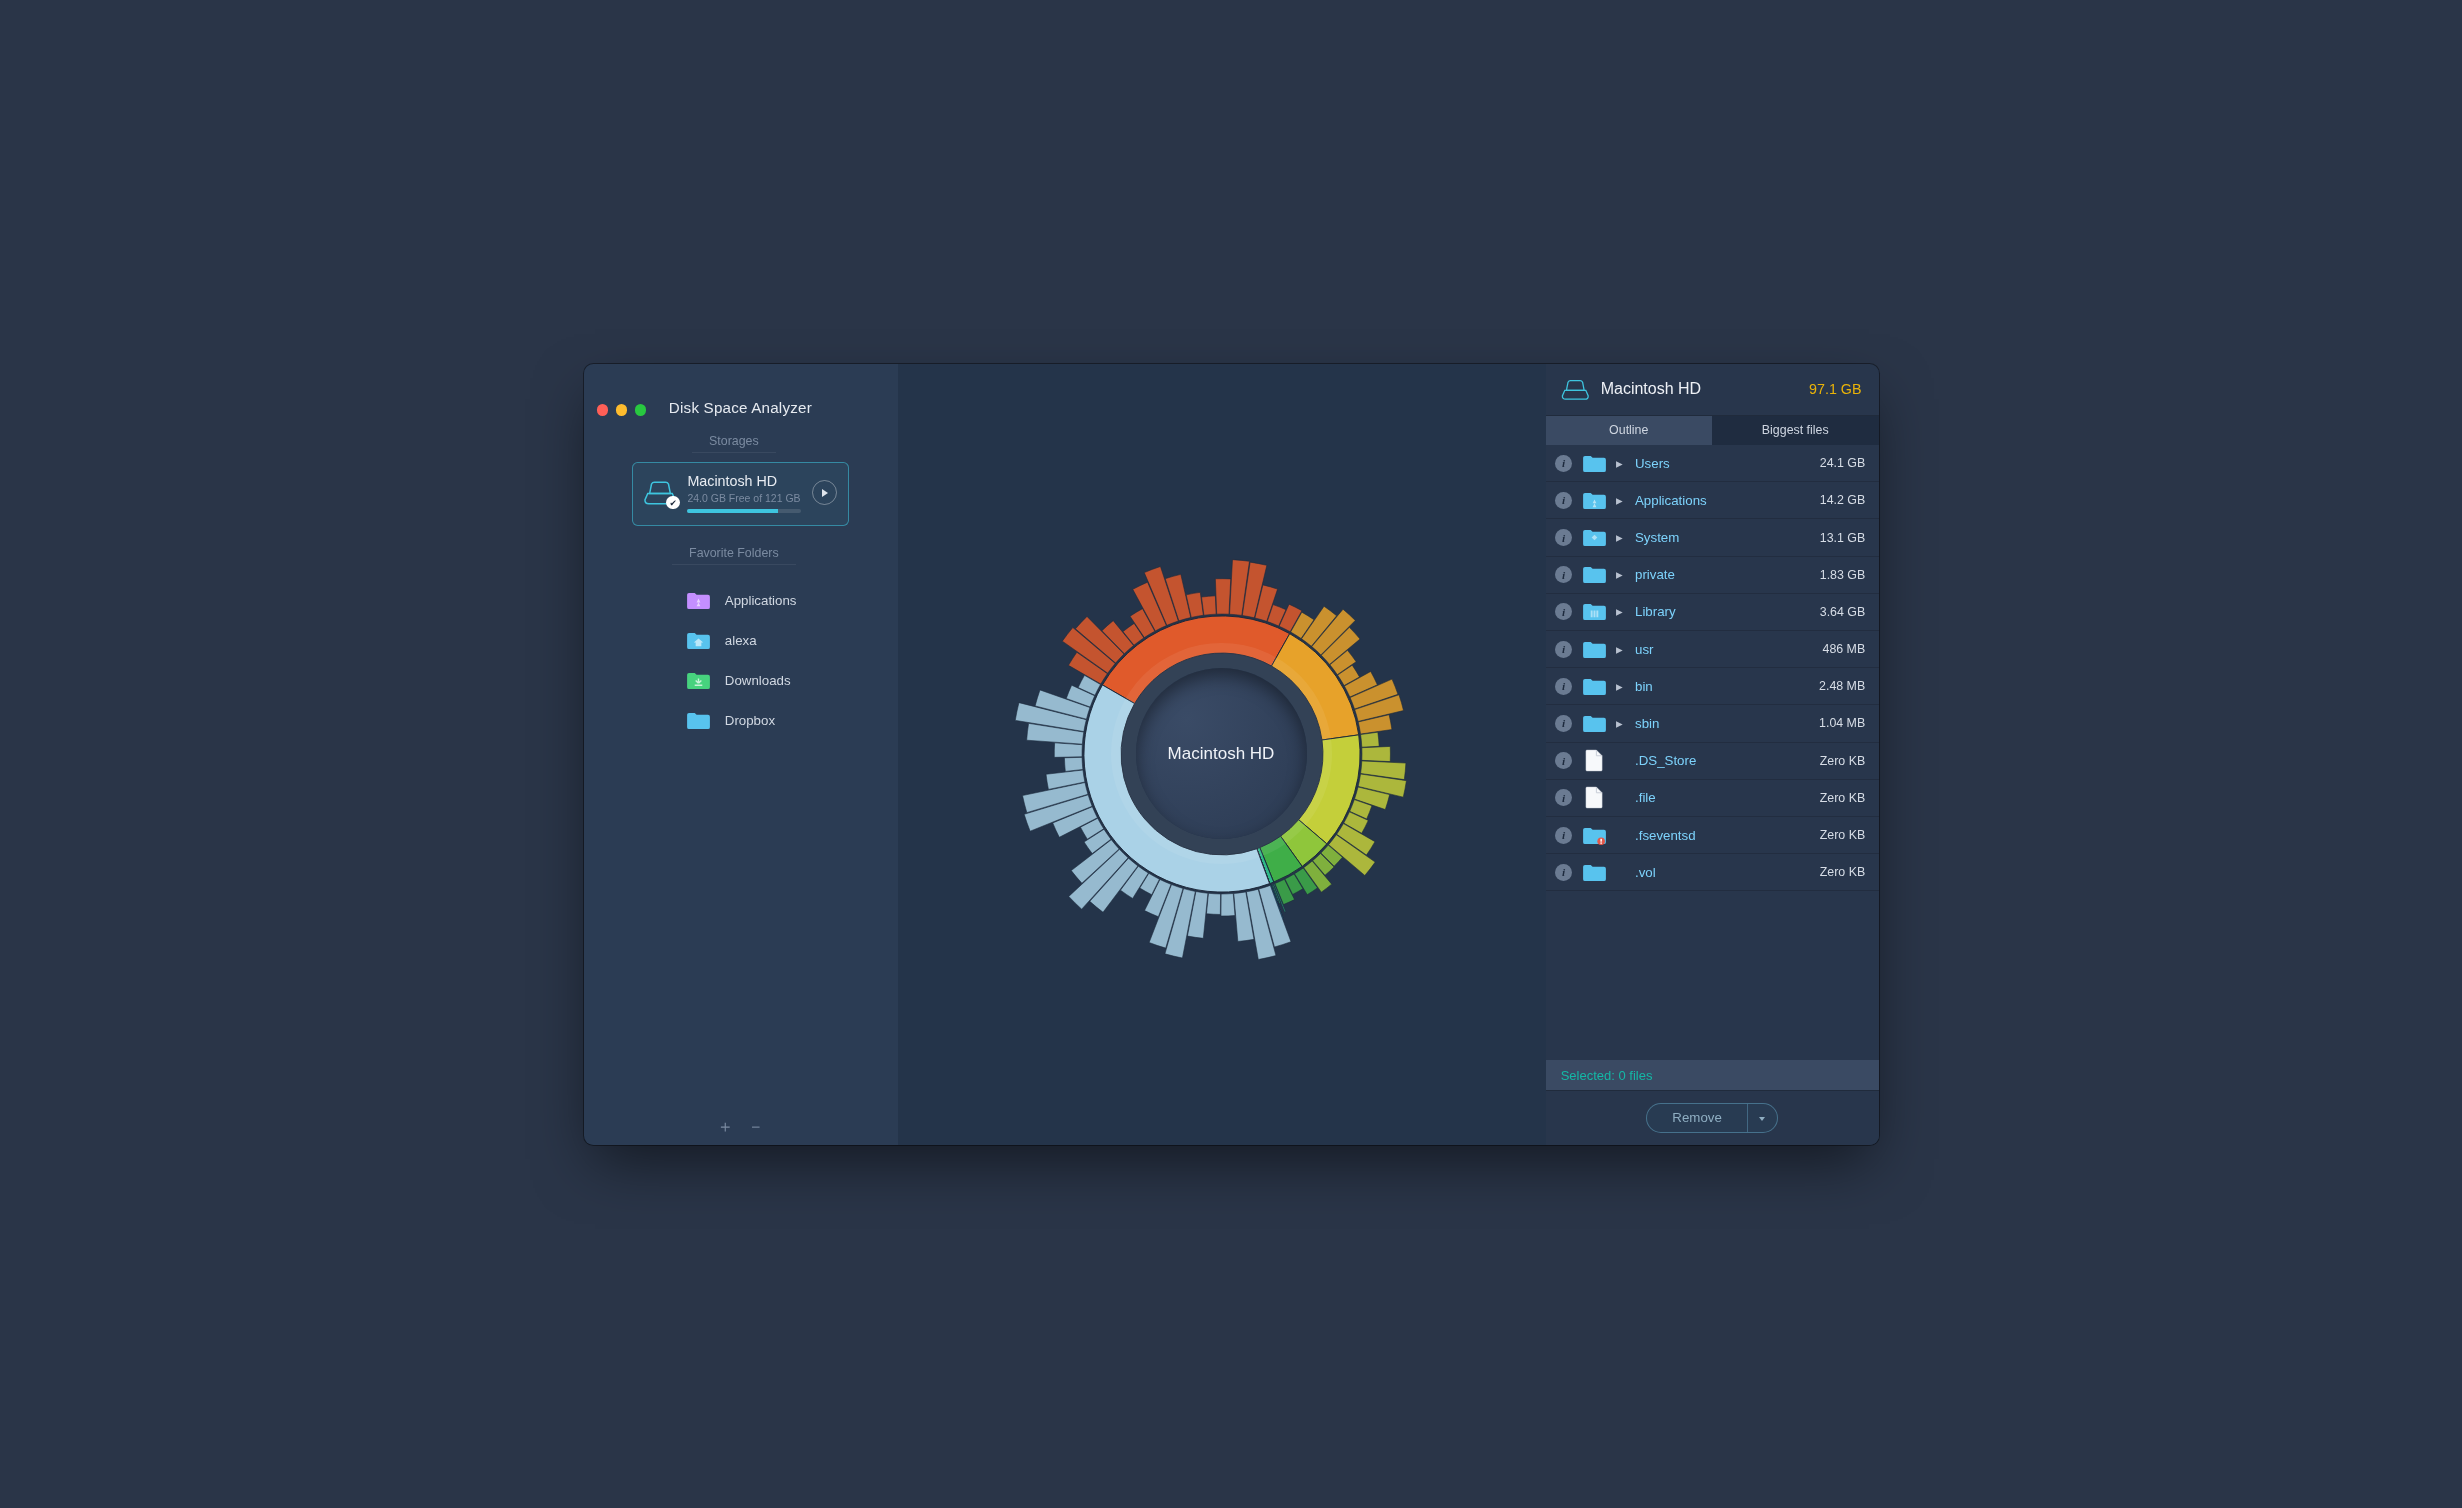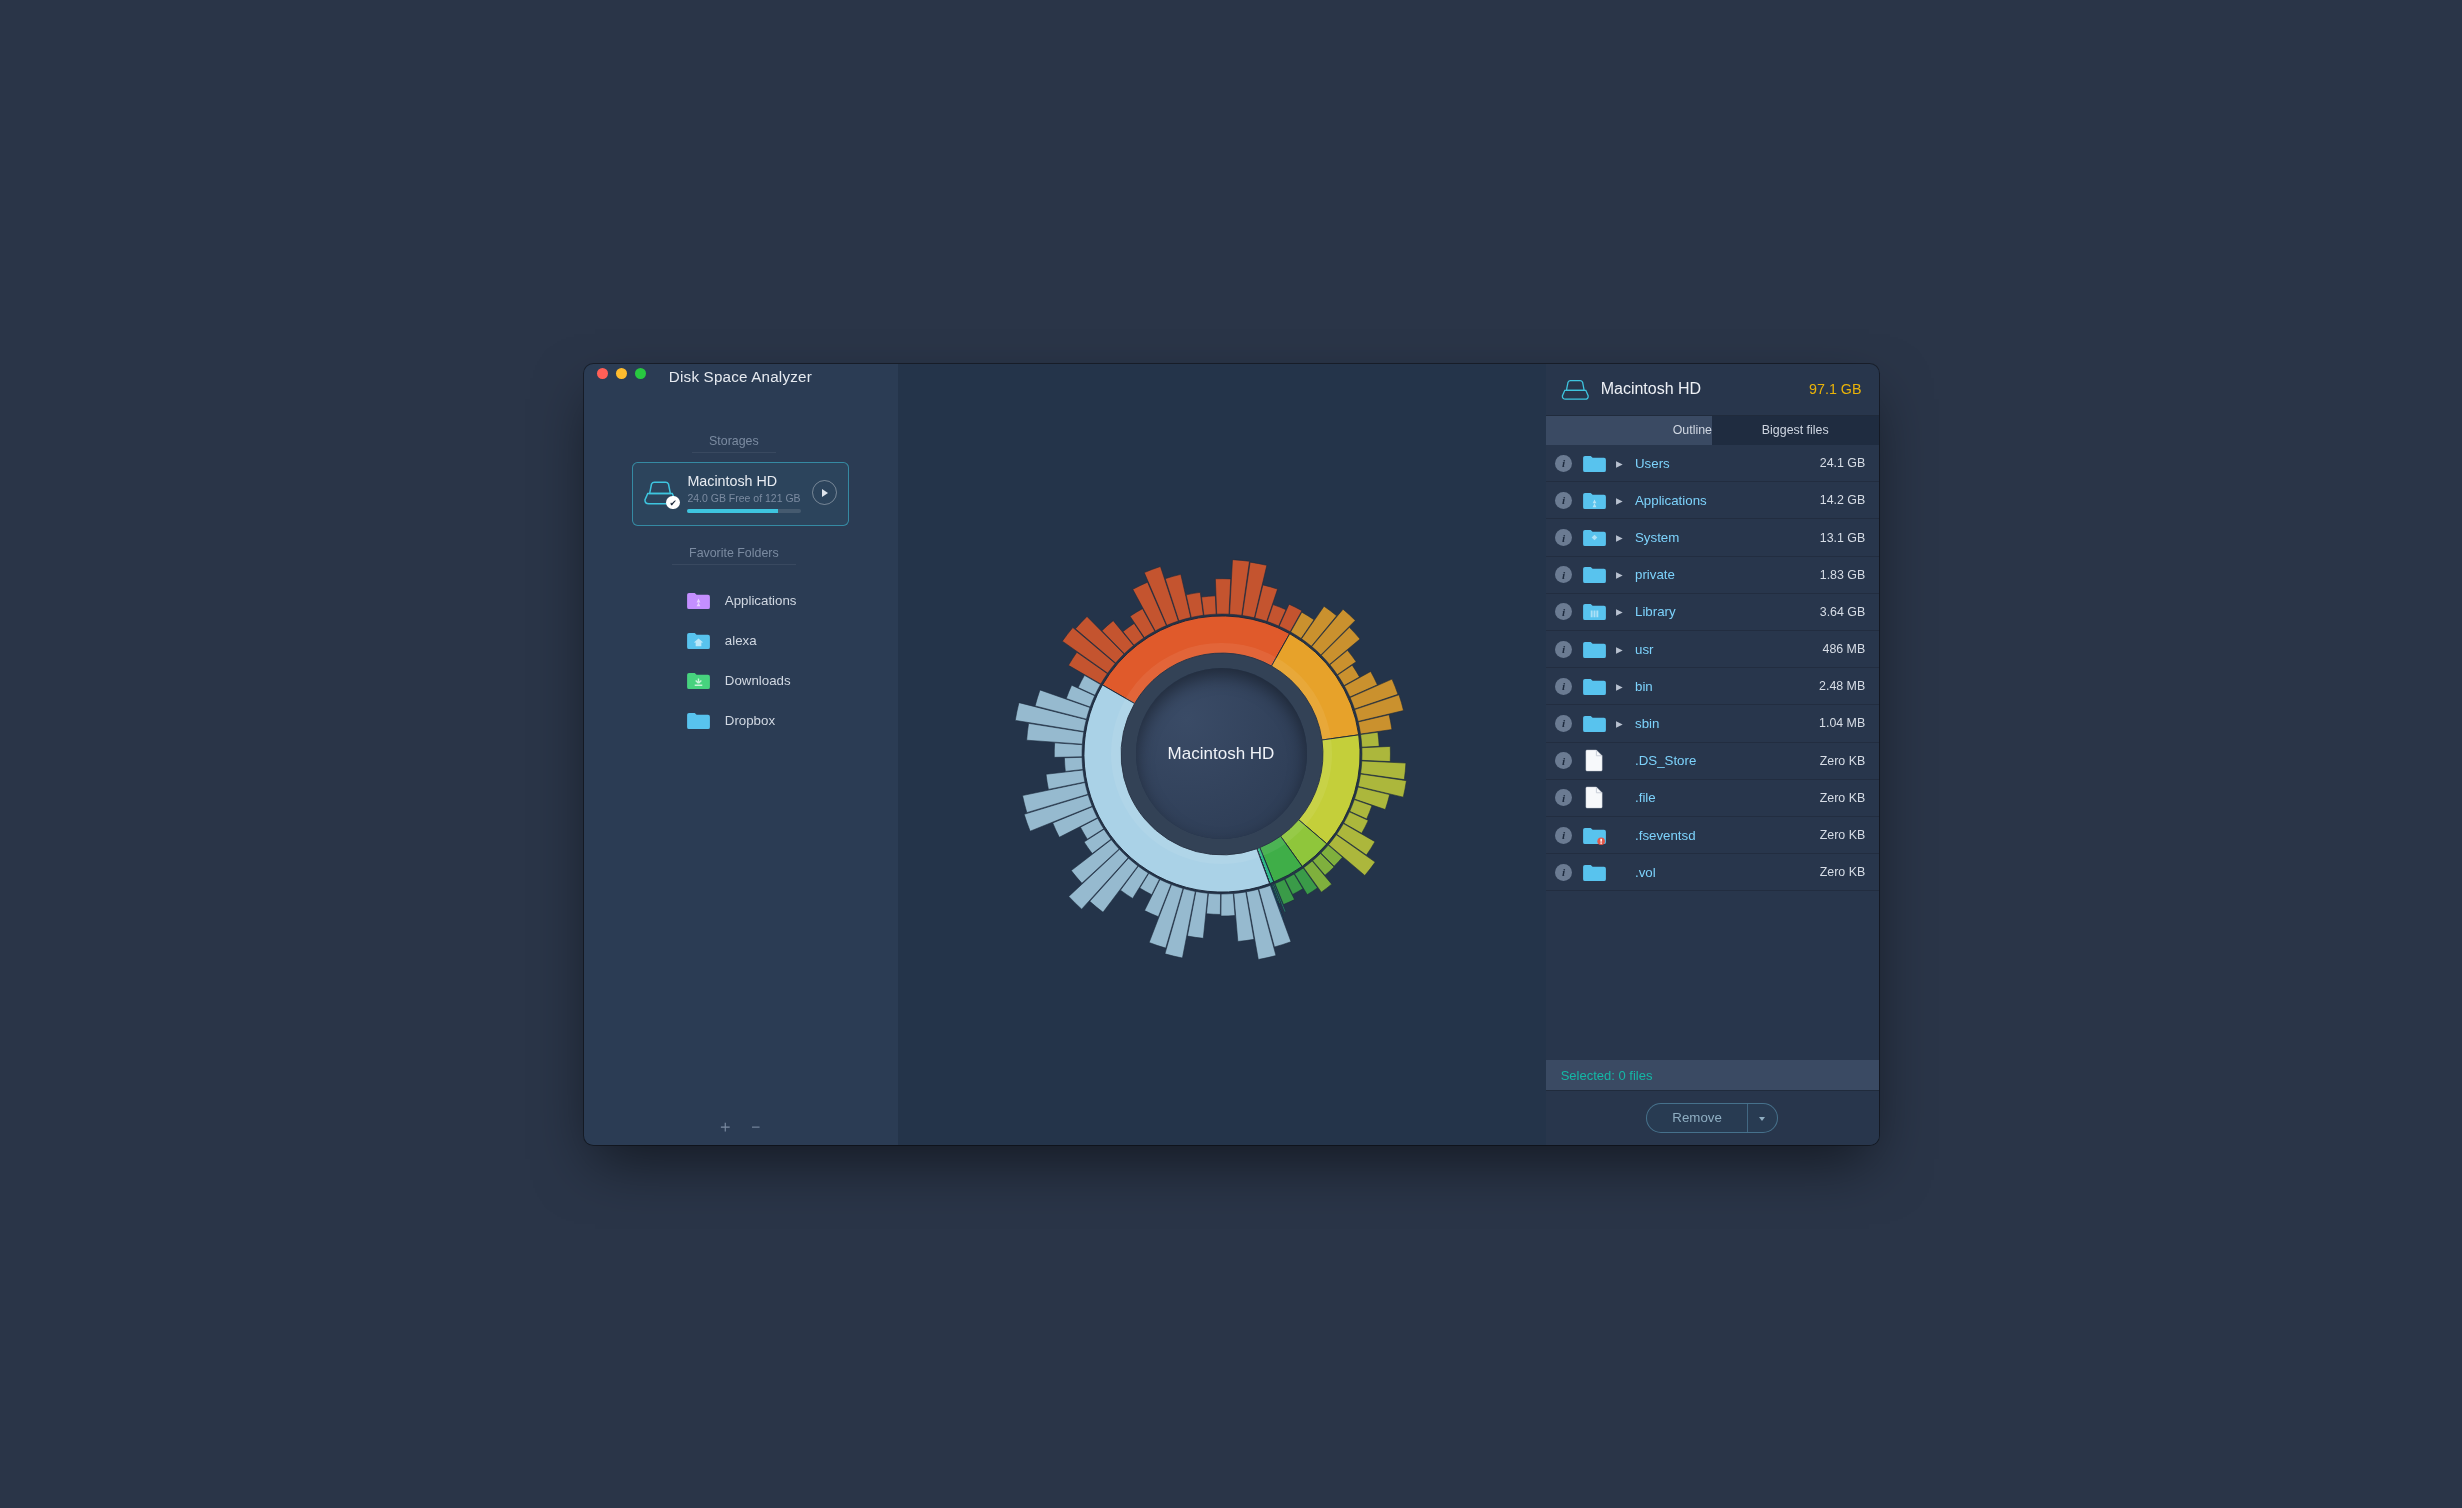--- a/index.html
+++ b/index.html
@@ -34,24 +34,24 @@
     border-radius: 9.5px;
     background: var(--bg-darker);
     box-shadow: 0 24px 57px -9.5px rgba(0,0,0,0.55), 0 0 0 1px rgba(0,0,0,0.4);
     display: flex;
     overflow: hidden;
     position: relative;
   }
   
   .titlebar {
     position: absolute;
-    top: 4px; left: 0; right: 0;
+    top: 10px; left: 0; right: 0;
     height: 42px;
     display: flex;
-    align-items: flex-start;
+    align-items: flex-end;
     padding: 0 13.3px;
     z-index: 5;
   }
   .lights { display:flex; gap:7.6px; margin-right: 17px;}
   .light { width:11.4px; height:11.4px; border-radius:50%; }
   .light.red { background:#ff5f57; }
   .light.yellow { background:#febc2e; }
   .light.green { background:#28c840; }
   .app-title {
     font-size: 15.2px;
@@ -184,21 +184,20 @@
   }
   .tab {
     flex:1; text-align:center;
     padding:7.6px 0;
     font-size:12.4px;
     color:#cfd6e1;
     cursor:pointer;
   }
   .tab.active {
     background:#3a4a63;
-    text-align:right;
   }
   .file-list { flex:1; overflow-y:auto; }
   .file-row {
     display:flex; align-items:center;
     padding: 7.6px 13.3px 7.6px 9.5px;
     gap:9.5px;
     border-bottom: 1px solid rgba(0,0,0,0.15);
     font-size:13.3px;
     cursor:pointer;
   }

